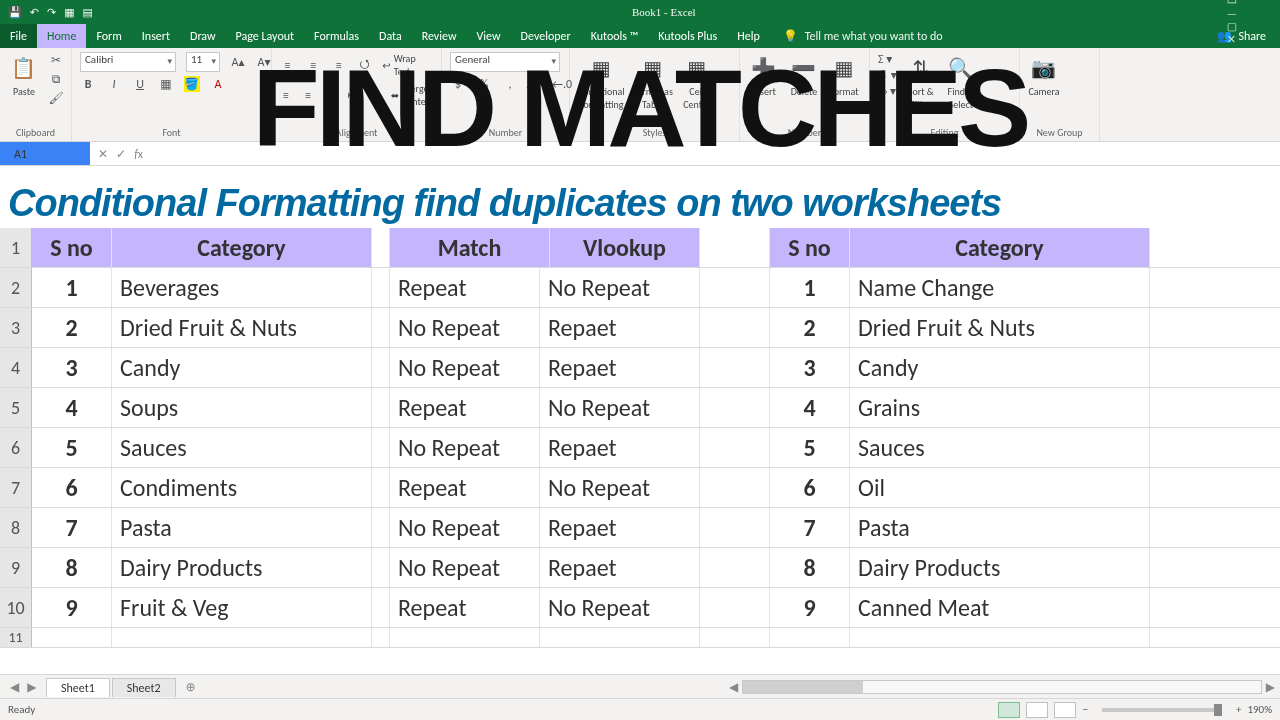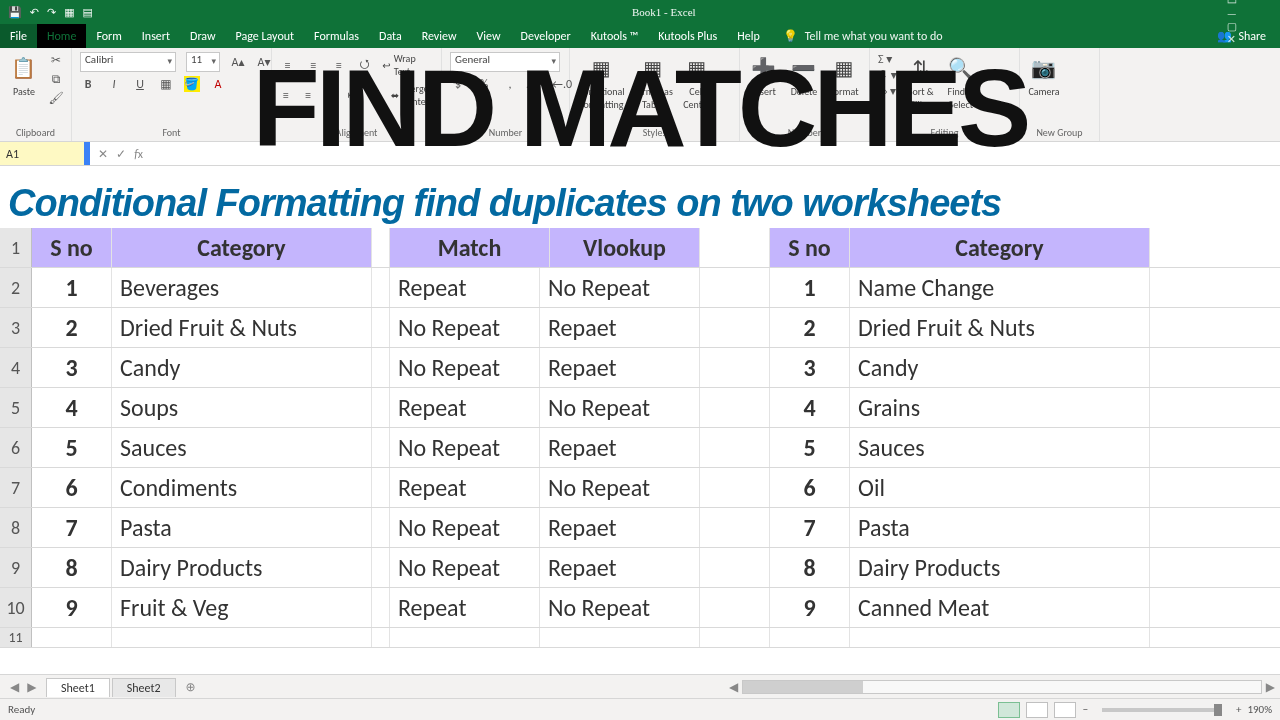--- a/index.html
+++ b/index.html
@@ -6,39 +6,39 @@
   body { font-family: "Segoe UI", Calibri, Arial, sans-serif; font-size: 12px; background: #fff; width: 1280px; height: 720px; overflow: hidden; color: #333; }
   .titlebar { background: #0f7238; height: 24px; display: flex; align-items: center; color: #fff; font-size: 11px; }
   .qat { display: flex; align-items: center; gap: 8px; padding: 0 8px; }
   .qat span { opacity: .95; }
   .tb-center { flex: 1; text-align: center; opacity: .95; font-family: Liberation Serif, serif; }
   .tb-right { display: flex; align-items: flex-start; padding-right: 8px; flex-direction: column; }
   .signin { background: #fff; color: #0f7238; padding: 1px 8px; font-size: 11px; border-radius: 1px; }
   .tabsbar { background: #0f7238; height: 24px; display: flex; align-items: center; color: #fff; font-size: 12px; }
   .tab { padding: 0 10px; height: 24px; display: flex; align-items: center; cursor: pointer; }
   .tab.file { background: #0a5a2c; }
-  .tab.active { background: #000000; color: #0f7238; }
+  .tab.active { background: #c4b5fd; color: #0f7238; }
   .tell { display: flex; align-items: center; gap: 6px; padding-left: 14px; opacity: .92; }
   .share { margin-left: auto; padding-right: 14px; display: flex; align-items: center; gap: 6px; }
   .ribbon { background: #f3f2f1; border-bottom: 1px solid #d6d6d6; height: 94px; display: flex; font-size: 11px; color: #444; position: relative; }
   .group { border-right: 1px solid #e1e1e1; padding: 4px 8px 2px 8px; display: flex; flex-direction: column; justify-content: space-between; }
   .group-label { text-align: center; font-size: 10px; color: #666; padding-top: 2px; }
   .group-body { flex: 1; display: flex; align-items: flex-start; gap: 8px; }
   .vstack { display: flex; flex-direction: column; align-items: center; gap: 1px; font-size: 10px; text-align: center; }
   .big-icon { width: 32px; height: 32px; display: flex; align-items: center; justify-content: center; font-size: 20px; }
   .font-row { display: flex; align-items: center; gap: 10px; }
   .dd { background: #fff; border: 1px solid #c8c8c8; height: 20px; font-size: 11px; padding: 0 14px 0 4px; position: relative; }
   .dd::after { content: "▾"; position: absolute; right: 3px; top: 2px; font-size: 9px; color: #666; }
   .mini { width: 16px; height: 16px; display: inline-flex; align-items: center; justify-content: center; font-size: 12px; color: #555; }
   .bold { font-weight: bold; } .ital { font-style: italic; } .under { text-decoration: underline; }
   
   .overlay1 { position: absolute; top: 56px; left: 0; right: 0; font-family: Arial Black, Arial, sans-serif; font-weight: 900; font-size: 110px; letter-spacing: -4px; color: #111; text-align: center; line-height: .95; z-index: 50; }
   .overlay2 { position: absolute; top: 182px; left: 8px; right: 8px; font-family: Arial, sans-serif; font-weight: bold; font-style: italic; font-size: 38px; color: #0369a1; z-index: 50; letter-spacing: -1px; }
   .namebox-row { background: #fff; height: 24px; border-bottom: 1px solid #d6d6d6; display: flex; align-items: center; font-size: 12px; position: relative; }
-  .namebox { width: 90px; border-right: 6px solid #3b82f6; padding: 0 6px; height: 100%; display: flex; align-items: center; background: #fef9c3; }
+  .namebox { width: 90px; border-right: 6px solid #3b82f6; padding: 0 14px; height: 100%; display: flex; align-items: center; background: #3b82f6; }
   .fx-buttons { display: flex; gap: 8px; padding: 0 8px; color: #888; }
   .formula-bar { flex: 1; padding: 0 6px; }
   .grid-wrap { position: relative; }
   .grid { font-family: Calibri, Arial, sans-serif; font-size: 24px; }
   .row { display: flex; height: 40px; border-bottom: 1px solid #d9d9d9; }
   .rowhead { width: 32px; background: #e6e6e6; border-right: 1px solid #c0c0c0; display: flex; align-items: center; justify-content: center; font-size: 18px; color: #555; }
   .cell { border-right: 1px solid #e3e3e3; padding: 4px 8px; display: flex; align-items: center; overflow: hidden; white-space: nowrap; }
   .hcell { font-weight: bold; background: #c4b5fd; justify-content: center; }
   .c-sno { width: 80px; font-weight: bold; justify-content: center; }
   .c-cat { width: 260px; }

